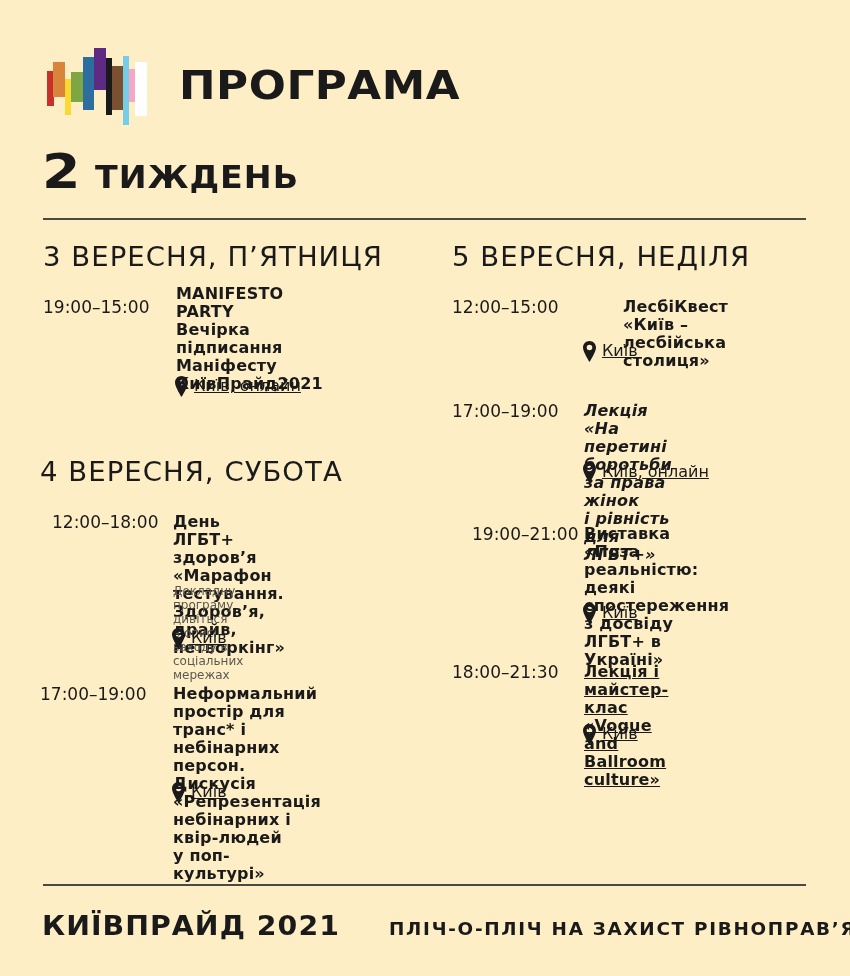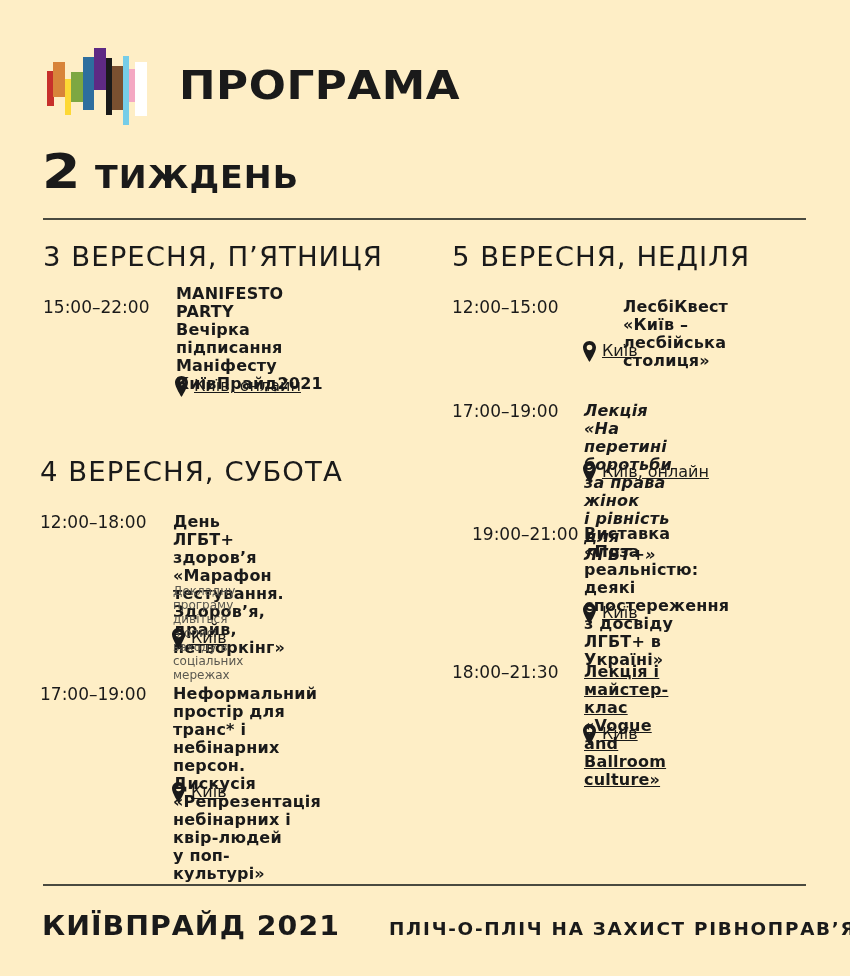--- a/index.html
+++ b/index.html
@@ -124,39 +124,39 @@
 
 <div class="abs wide title-main">ПРОГРАМА</div>
 <div class="abs wide week-num">2</div>
 <div class="abs wide week-label">ТИЖДЕНЬ</div>
 
 <div class="divider" style="top:218px;"></div>
 
 <section>
   <div class="day-heading" style="left:43px;top:242px;">3 ВЕРЕСНЯ, П’ЯТНИЦЯ</div>
   <div class="event">
-    <div class="time" style="left:43px;top:297px;">15:00–22:00</div>
+    <div class="time" style="left:43px;top:297px;">19:00–15:00</div>
     <div class="etitle" style="left:176px;top:285px;">MANIFESTO PARTY
 Вечірка підписання
 Маніфесту
 КиївПрайд2021</div>
     <div class="loc" style="left:175px;top:376px;">
       <svg viewBox="0 0 13 21">
           <path d="M6.5 0C2.9 0 0 2.9 0 6.5c0 4.6 6.5 14.5 6.5 14.5S13 11.1 13 6.5C13 2.9 10.1 0 6.5 0zm0 9.3a2.8 2.8 0 1 1 0-5.6 2.8 2.8 0 0 1 0 5.6z" fill="#1a1a1a"></path>
         </svg>
       <span>Київ, онлайн</span>
     </div>
   </div>
 </section>
 
 <section>
   <div class="day-heading" style="left:40px;top:457px;">4 ВЕРЕСНЯ, СУБОТА</div>
 
   <div class="event">
-    <div class="time" style="left:40px;top:512px;text-align:center;">12:00–18:00</div>
+    <div class="time" style="left:52px;top:512px;text-align:center;">12:00–18:00</div>
     <div class="etitle" style="left:173px;top:513px;">День ЛГБТ+ здоров’я
 «Марафон тестування.
 Здоров’я, драйв,
 нетворкінг»</div>
     <div class="enote" style="left:173px;top:584px;">Докладну програму дивіться
 в описі заходу в соціальних мережах</div>
     <div class="loc" style="left:172px;top:628px;">
       <svg viewBox="0 0 13 21">
           <path d="M6.5 0C2.9 0 0 2.9 0 6.5c0 4.6 6.5 14.5 6.5 14.5S13 11.1 13 6.5C13 2.9 10.1 0 6.5 0zm0 9.3a2.8 2.8 0 1 1 0-5.6 2.8 2.8 0 0 1 0 5.6z" fill="#1a1a1a"></path>
         </svg>

